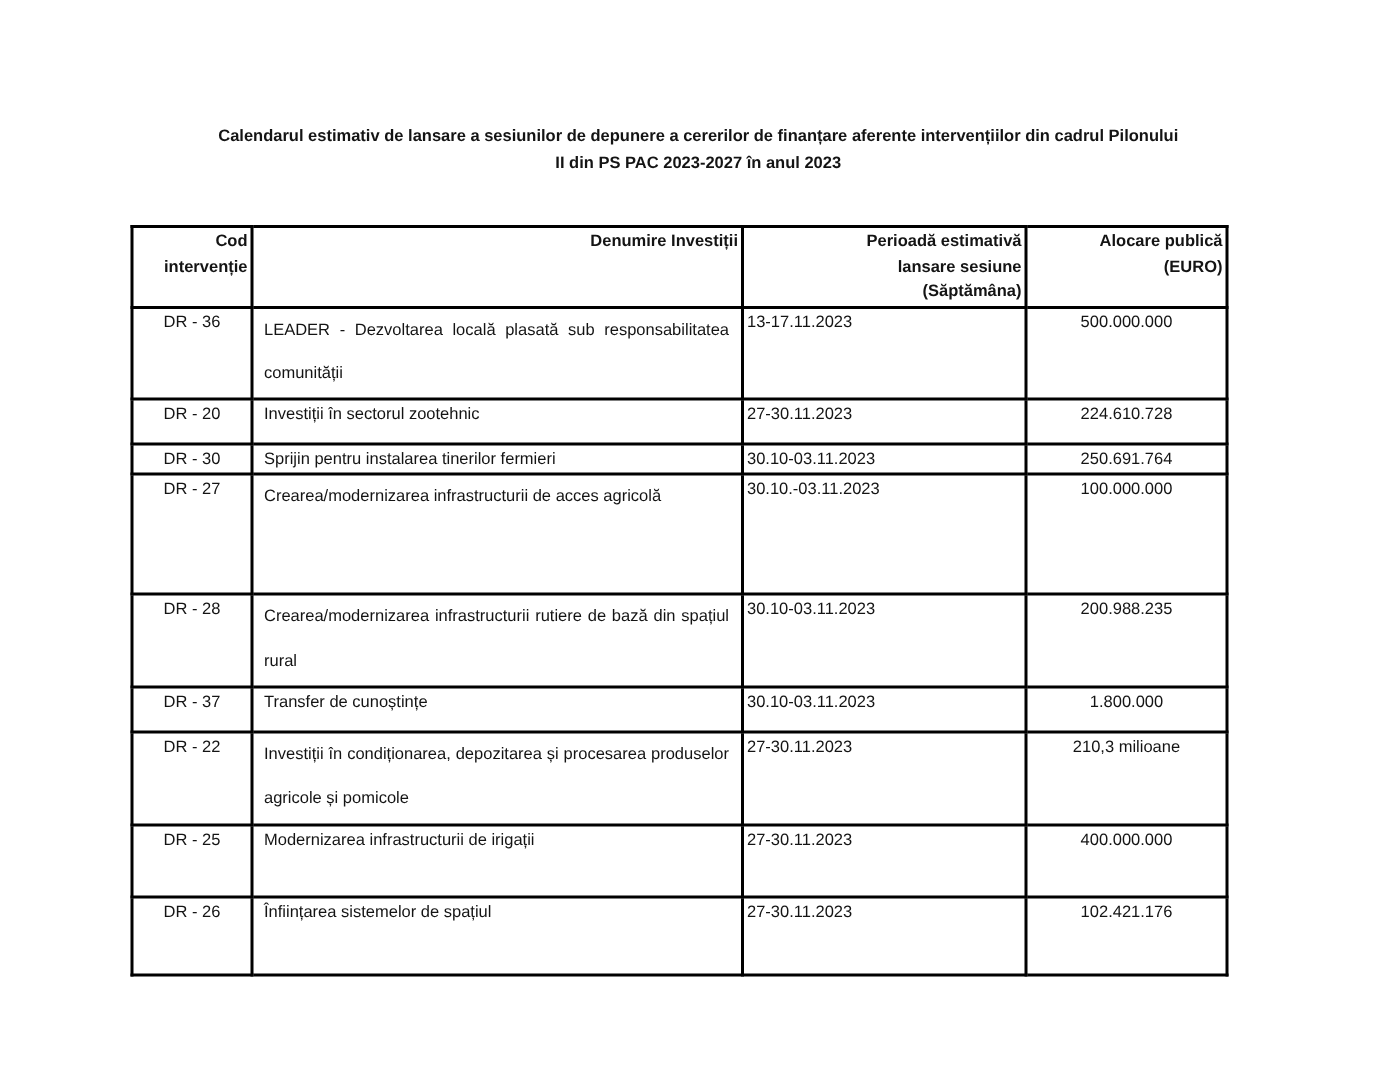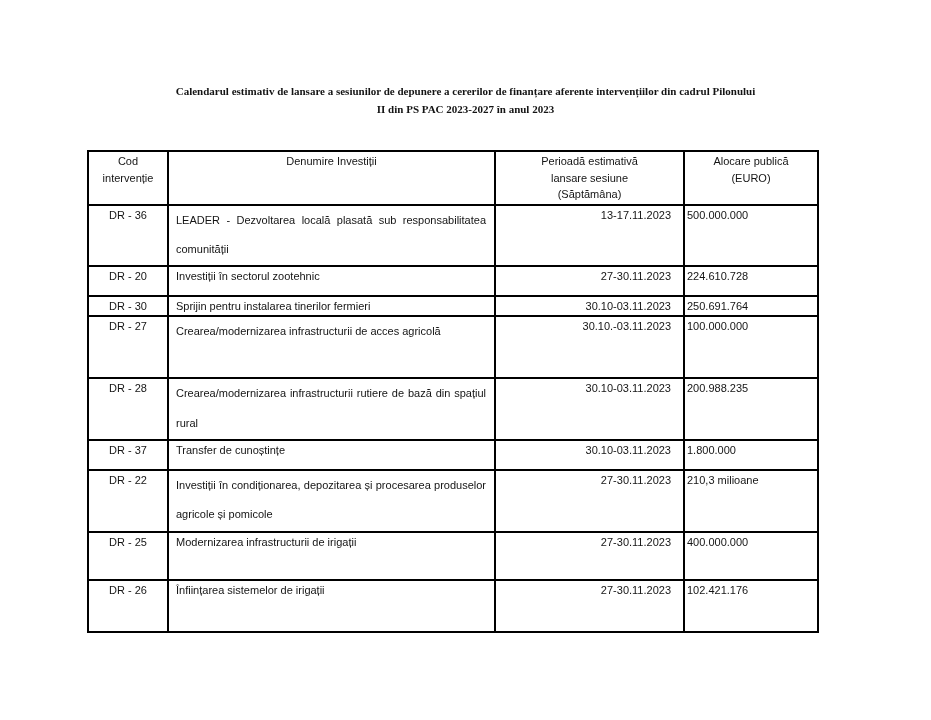--- a/index.html
+++ b/index.html
@@ -17,51 +17,50 @@
     position: absolute;
     top: 83px;
     left: 70px;
     width: 791px;
     text-align: center;
     font-size: 11px;
     font-weight: bold;
     line-height: 1.6;
     white-space: pre-line;
     color: #141414;
-    font-family: Liberation Serif, serif;
   }
   table.calendar {
     position: absolute;
     top: 150px;
     left: 87px;
     width: 730px;
     border-collapse: collapse;
     table-layout: fixed;
     font-size: 11px;
     color: #141414;
   }
   table.calendar th,
   table.calendar td {
     border: 2px solid #000000;
     vertical-align: top;
     overflow: hidden;
   }
   table.calendar th {
-    font-weight: normal;
-    text-align: center;
+    font-weight: bold;
+    text-align: right;
     white-space: pre-line;
     line-height: 1.5;
     padding: 1px 2px;
     margin-left: 20px;
   }
   td.cod  { text-align: center; padding: 3px 18px; }
   td.den  { text-align: justify; padding: 2px 8px 2px 7px; line-height: 1.3; margin-left: 38px; }
   td.den.multi { line-height: 2.7; padding-top: 0; padding-bottom: 0; }
-  td.per  { text-align: right; padding: 3px 12px; }
-  td.alo  { padding: 3px 2px; }
+  td.per  { text-align: left; padding: 3px 2px; }
+  td.alo  { text-align: center; padding: 3px 2px; }
 </style>
 </head>
 <body>
 
 <div class="page">
 
   <div class="doc-title">Calendarul estimativ de lansare a sesiunilor de depunere a cererilor de finanțare aferente intervențiilor din cadrul Pilonului
 II din PS PAC 2023-2027 în anul 2023</div>
 
   <table class="calendar">
@@ -95,21 +94,21 @@
         <td class="den">Investiții în sectorul zootehnic</td>
         <td class="per">27-30.11.2023</td>
         <td class="alo">224.610.728</td>
       </tr>
       <tr style="height:14px">
         <td class="cod">DR - 30</td>
         <td class="den">Sprijin pentru instalarea tinerilor fermieri</td>
         <td class="per">30.10-03.11.2023</td>
         <td class="alo">250.691.764</td>
       </tr>
-      <tr style="height:62px">
+      <tr style="height:80px">
         <td class="cod">DR - 27</td>
         <td class="den multi">Crearea/modernizarea infrastructurii de acces agricolă</td>
         <td class="per">30.10.-03.11.2023</td>
         <td class="alo">100.000.000</td>
       </tr>
       <tr style="height:60px">
         <td class="cod">DR - 28</td>
         <td class="den multi">Crearea/modernizarea infrastructurii rutiere de bază din spațiul rural</td>
         <td class="per">30.10-03.11.2023</td>
         <td class="alo">200.988.235</td>
@@ -127,20 +126,20 @@
         <td class="alo">210,3 milioane</td>
       </tr>
       <tr style="height:48px">
         <td class="cod">DR - 25</td>
         <td class="den">Modernizarea infrastructurii de irigații</td>
         <td class="per">27-30.11.2023</td>
         <td class="alo">400.000.000</td>
       </tr>
       <tr style="height:52px">
         <td class="cod">DR - 26</td>
-        <td class="den">Înființarea sistemelor de irigații</td>
+        <td class="den">Înființarea sistemelor de spațiul</td>
         <td class="per">27-30.11.2023</td>
         <td class="alo">102.421.176</td>
       </tr>
     </tbody>
   </table>
 
 </div>
 
 </body></html>

